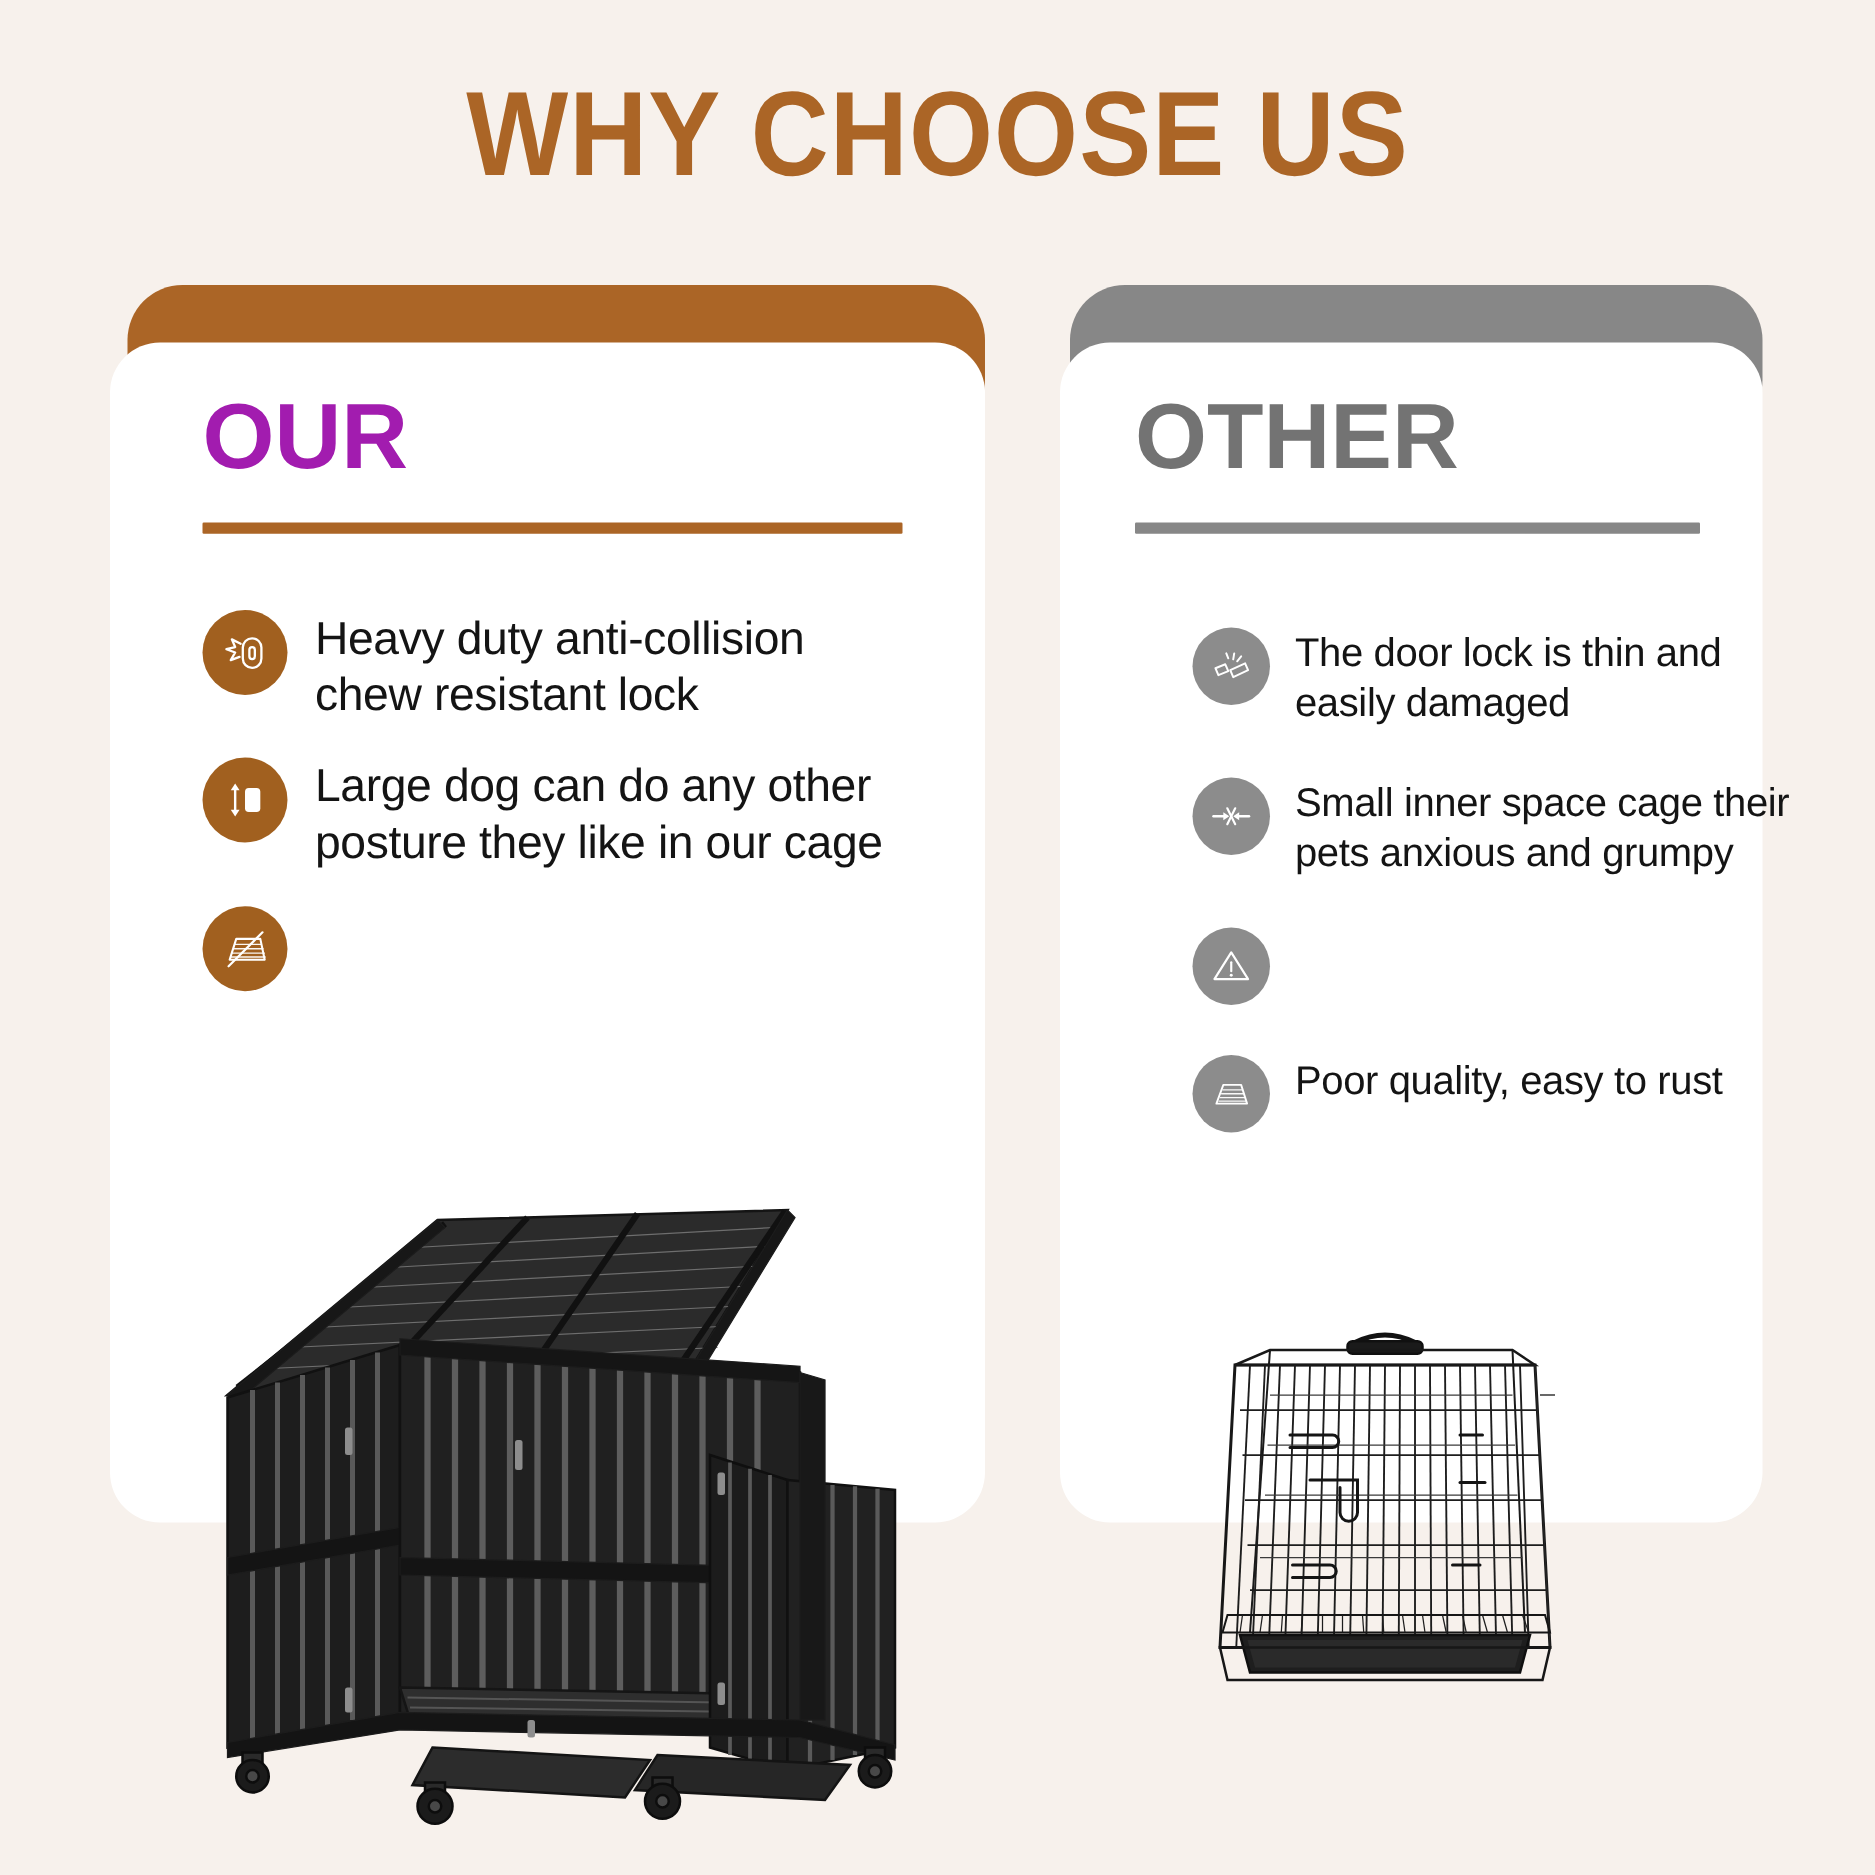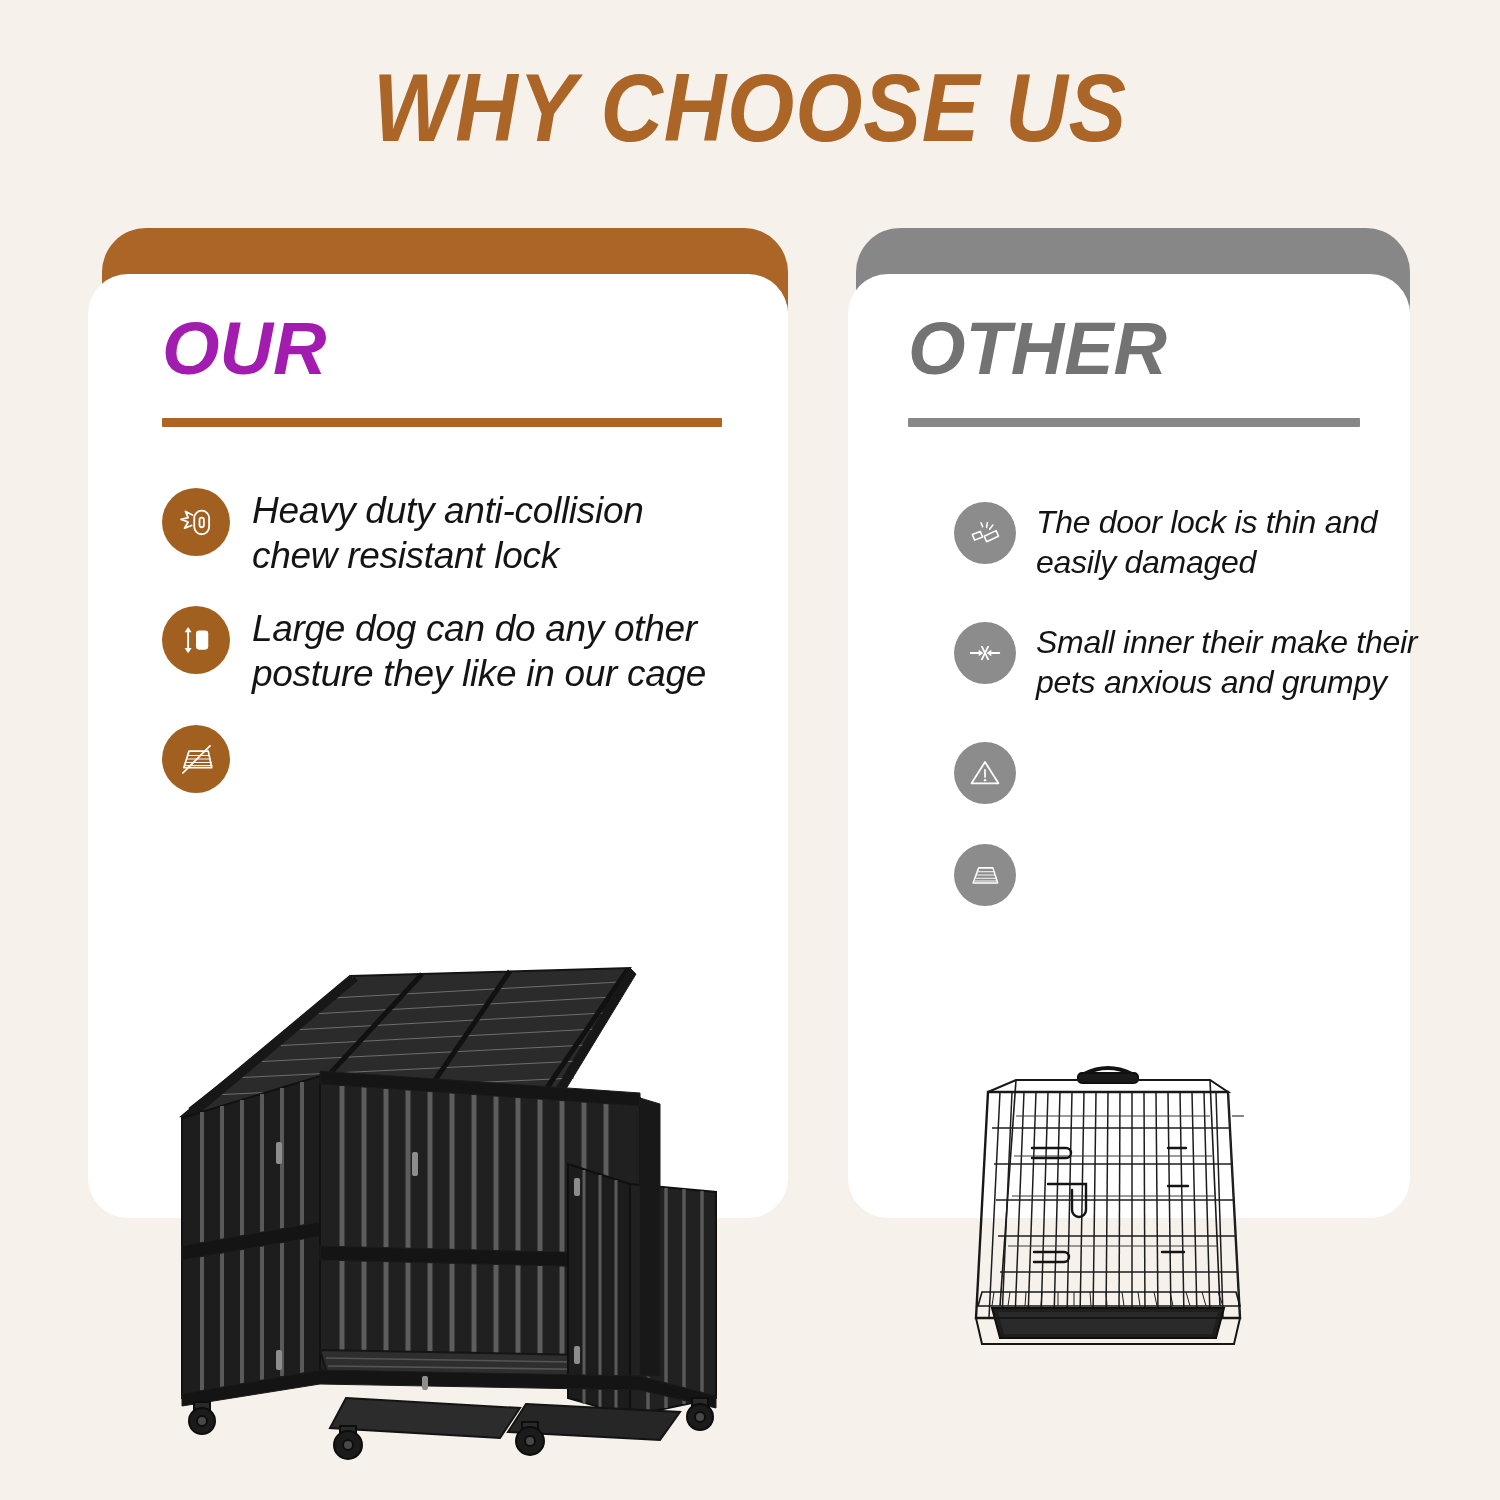--- a/index.html
+++ b/index.html
@@ -3,21 +3,21 @@
 <meta charset="utf-8">
 <style>
   html,body{margin:0;padding:0;}
   body{
     width:1500px;height:1500px;
     background:#f7f1ec;
     font-family:"Liberation Sans", sans-serif;
     overflow:hidden;
     position:relative;
   }
-  .stage{position:absolute;inset:0;width:1236px;height:1500px;font-style:italic;}
+  .stage{position:absolute;inset:0;width:1236px;height:1500px;}
 
   
   .page-title{
     position:absolute;left:0;top:58px;width:1500px;
     text-align:center;
     font-size:96px;
     font-weight:bold;
     letter-spacing:1px;
     color:#ab6526;
     font-family:"Liberation Sans", sans-serif;
@@ -182,40 +182,41 @@
       <span class="feature-icon icon-gray">
         <svg viewBox="0 0 48 48" width="38" height="38" fill="none" stroke="#fff" stroke-width="2.4" stroke-linejoin="round" stroke-linecap="round">
           <line x1="6" y1="24" x2="19" y2="24"></line>
           <path d="M22 24 L16 20 L16 28 Z" fill="#fff" stroke="none"></path>
           <line x1="42" y1="24" x2="29" y2="24"></line>
           <path d="M26 24 L32 20 L32 28 Z" fill="#fff" stroke="none"></path>
           <line x1="20" y1="16" x2="28" y2="32" stroke-width="2.2"></line>
           <line x1="28" y1="16" x2="20" y2="32" stroke-width="2.2"></line>
         </svg>
       </span>
-      <span class="feature-text">Small inner their make their pets anxious and grumpy</span>
+      <span class="feature-text">Small inner space cage their pets anxious and grumpy</span>
     </div>
 
     <div class="feature-item">
       <span class="feature-icon icon-gray">
         <svg viewBox="0 0 48 48" width="38" height="38" fill="none" stroke="#fff" stroke-width="2.2" stroke-linejoin="round" stroke-linecap="round">
           <path d="M24 10 L41 37 H7 Z"></path>
           <line x1="24" y1="20" x2="24" y2="29"></line>
           <circle cx="24" cy="33" r="1.5" fill="#fff" stroke="none"></circle>
         </svg>
       </span>
     </div>
 
     <div class="feature-item">
       <span class="feature-icon icon-gray">
         <svg viewBox="0 0 48 48" width="38" height="38" fill="none" stroke="#fff" stroke-width="1.9" stroke-linejoin="round" stroke-linecap="round">
           <path d="M16 15 H34 L40 34 H9 Z"></path>
           <path d="M15.5 20 H34.8 M14.2 24 H36.4 M13 28 H38 M11.7 31.5 H39.4" stroke-width="1.3" opacity="0.95"></path>
         </svg>
       </span>
+      <span class="feature-text">Poor quality, easy to rust</span>
     </div>
 
   </div>
 
   <div class="product" id="product-heavy">
     <svg viewBox="0 0 580 530" xmlns="http://www.w3.org/2000/svg">
       <defs>
         <linearGradient id="steel" x1="0" y1="0" x2="0" y2="1">
           <stop offset="0" stop-color="#3a3a3a"></stop>
             <stop offset="1" stop-color="#1f1f1f"></stop>

